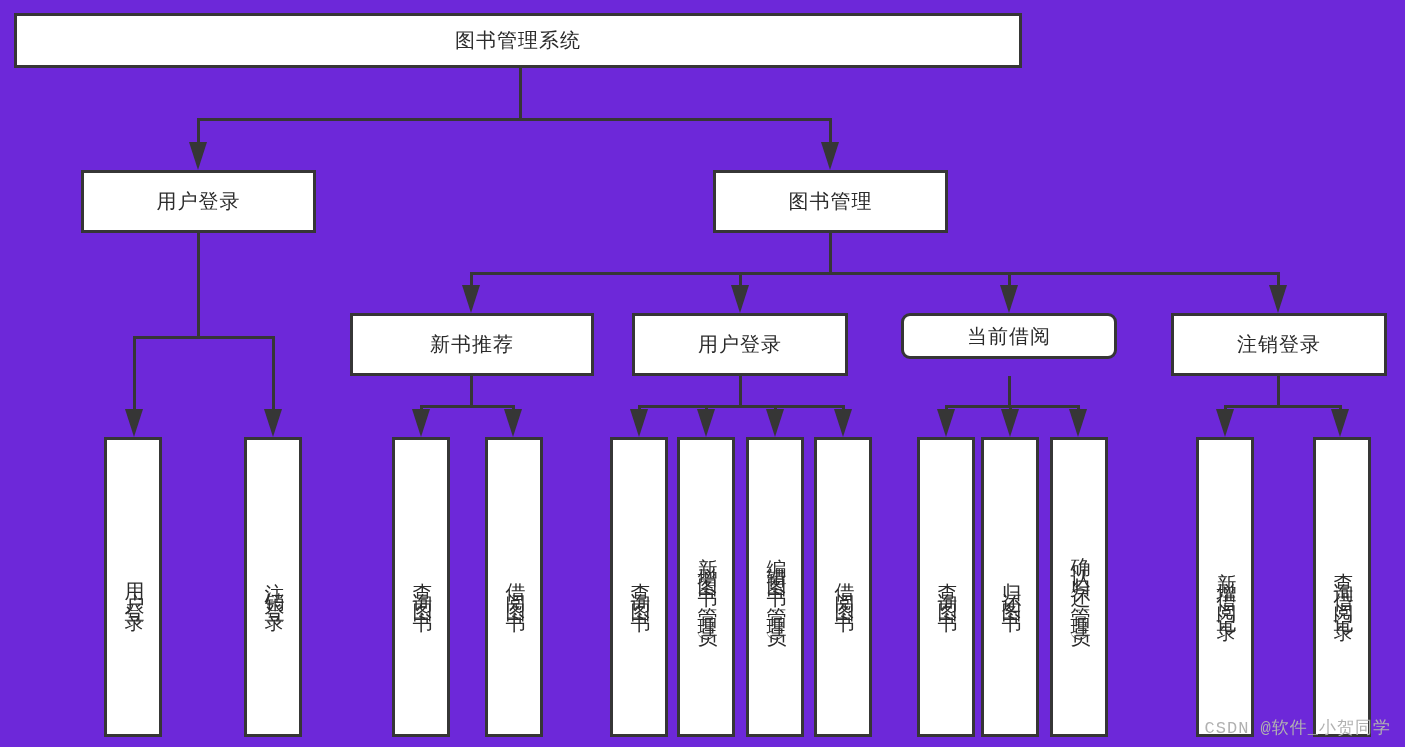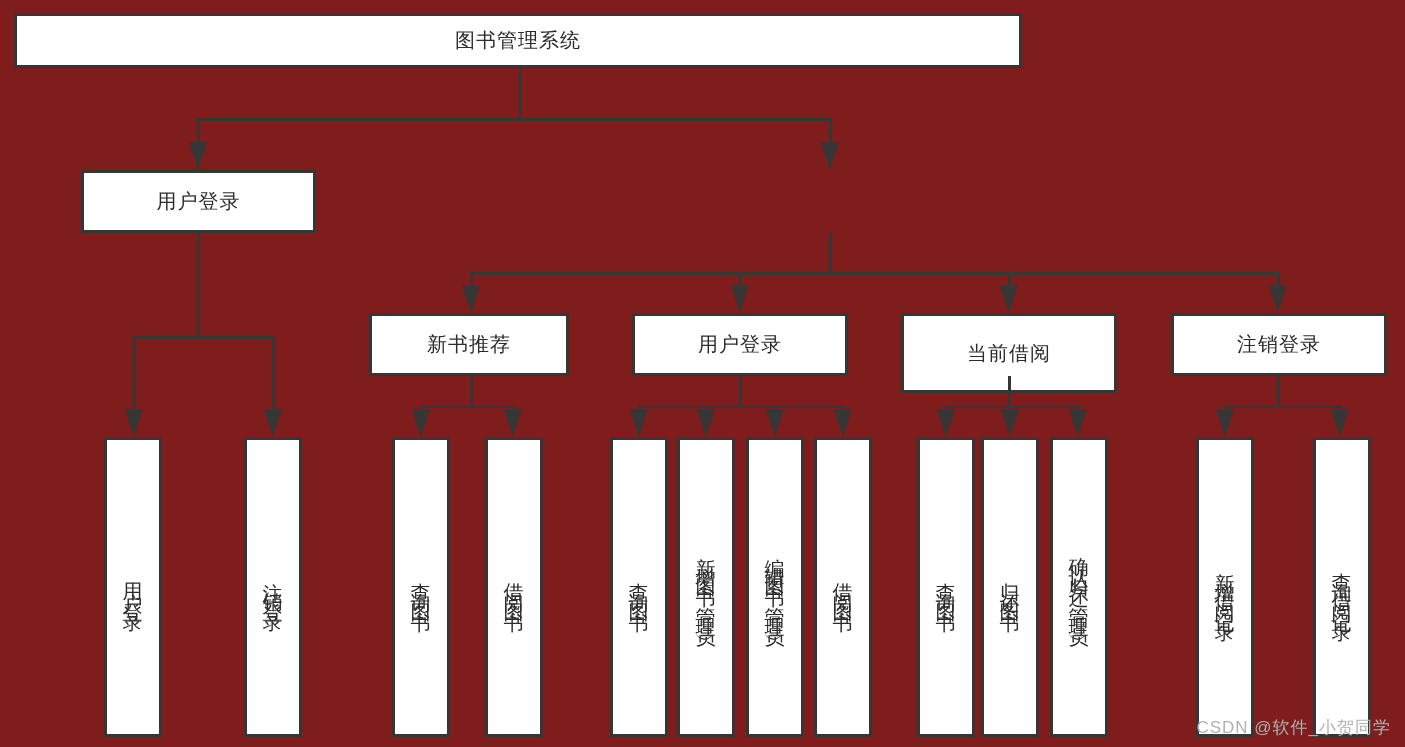--- a/index.html
+++ b/index.html
@@ -1,18 +1,18 @@
 <!DOCTYPE html>
 <html><head>
 <meta charset="utf-8">
 <style>
   html,body { margin:0; padding:0; background:#ffffff; }
   .stage {
-    position:relative; width:1405px; height:747px; background:#7f1d1d;
-    font-family:Liberation Sans, sans-serif; color:#2b2b2b; overflow:hidden;
+    position:relative; width:1405px; height:747px; background:#6d28d9;
+    font-family:Liberation Mono, monospace; color:#2b2b2b; overflow:hidden;
   }
   .box {
     position:absolute; box-sizing:border-box; border:3px solid #363636; background:#ffffff;
     display:flex; align-items:center; justify-content:center;
     font-size:20px; letter-spacing:1px; color:#2b2b2b; text-align:center;
   }
   .leaf {
     width:58px; height:300px;
     writing-mode:vertical-rl; letter-spacing:10px; line-height:1; font-size:20px;
   }
@@ -40,20 +40,23 @@
   <div class="vl" style="left:519px; top:68px; height:50px;"></div>
   <div class="hl" style="left:197px; top:118px; width:635px;"></div>
   <div class="vl" style="left:197px; top:118px; height:24px;"></div>
   <div class="ah" style="left:189px; top:142px;"></div>
   <div class="vl" style="left:829px; top:118px; height:24px;"></div>
   <div class="ah" style="left:821px; top:142px;"></div>
 
   <div class="box" style="left:81px; top:170px; width:235px; height:63px;">
     <span>用户登录</span>
   </div>
+  <div class="box" style="left:713px; top:170px; width:235px; height:63px;">
+    <span>图书管理</span>
+  </div>
 
   <div class="vl" style="left:197px; top:233px; height:103px;"></div>
   <div class="hl" style="left:133px; top:336px; width:142px;"></div>
   <div class="vl" style="left:133px; top:336px; height:73px;"></div>
   <div class="ah" style="left:125px; top:409px;"></div>
   <div class="vl" style="left:272px; top:336px; height:73px;"></div>
   <div class="ah" style="left:264px; top:409px;"></div>
 
   <div class="box leaf" style="left:104px; top:437px;">
     <span>用户登录</span>
@@ -66,27 +69,27 @@
   <div class="hl" style="left:470px; top:272px; width:810px;"></div>
   <div class="vl" style="left:470px; top:272px; height:13px;"></div>
   <div class="ah" style="left:462px; top:285px;"></div>
   <div class="vl" style="left:739px; top:272px; height:13px;"></div>
   <div class="ah" style="left:731px; top:285px;"></div>
   <div class="vl" style="left:1008px; top:272px; height:13px;"></div>
   <div class="ah" style="left:1000px; top:285px;"></div>
   <div class="vl" style="left:1277px; top:272px; height:13px;"></div>
   <div class="ah" style="left:1269px; top:285px;"></div>
 
-  <div class="box" style="left:369px; top:313px; width:200px; height:63px;justify-content:center;">
+  <div class="box" style="left:350px; top:313px; width:244px; height:63px;justify-content:center;">
     <span>新书推荐</span>
   </div>
   <div class="box" style="left:632px; top:313px; width:216px; height:63px;">
     <span>用户登录</span>
   </div>
-  <div class="box" style="left:901px; top:313px; width:216px; height:80px;">
+  <div class="box" style="left:901px; top:313px; width:216px; height:46px;border-radius:9px;">
     <span>当前借阅</span>
   </div>
   <div class="box" style="left:1171px; top:313px; width:216px; height:63px;">
     <span>注销登录</span>
   </div>
 
   <div class="vl" style="left:470px; top:376px; height:29px;"></div>
   <div class="hl" style="left:420px; top:405px; width:95px;"></div>
   <div class="vl" style="left:420px; top:405px; height:6px;"></div>
   <div class="ah" style="left:412px; top:409px;"></div>

